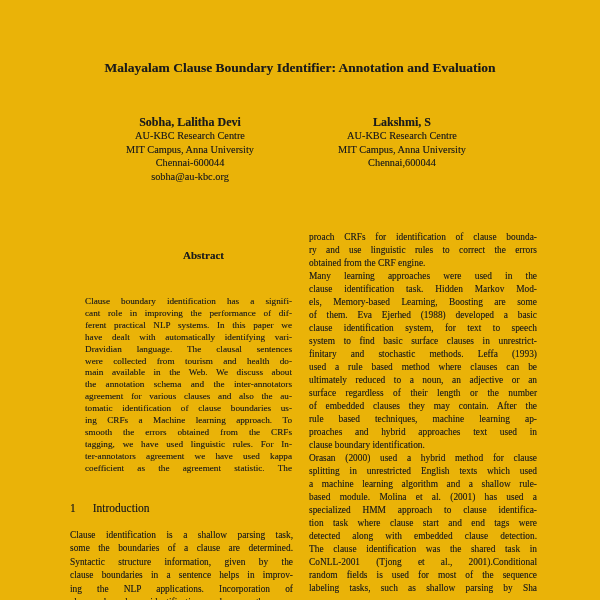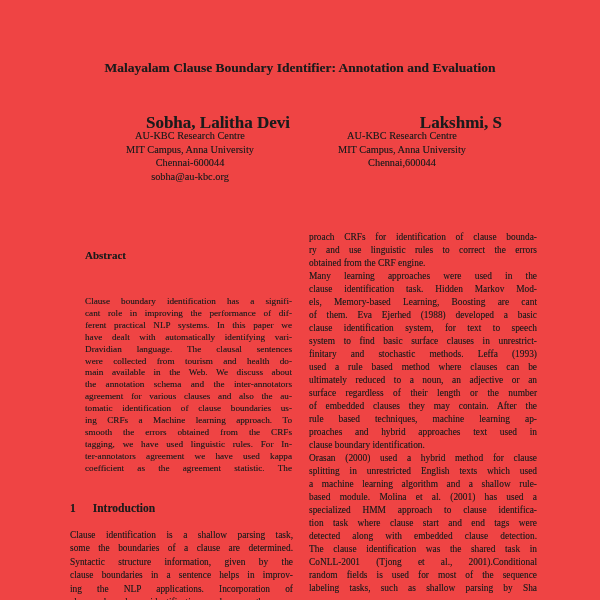--- a/index.html
+++ b/index.html
@@ -6,48 +6,48 @@
   body {
     width: 600px; height: 600px;
     background: #ffffff;
     overflow: hidden;
     position: relative;
     font-family: "Liberation Serif", serif;
     color: #1b1b1b;
   }
   .page {
     position: absolute; inset: 0;
-    background: #ef4444;
+    background: #eab308;
     text-shadow: 0 0 0.4px rgba(30,30,30,0.45);
   }
   .title {
     position: absolute; top: 60px; left: 0; width: 600px;
     margin: 0;
     text-align: center;
     font-size: 13.5px; font-weight: bold;
   }
   .author {
     position: absolute; top: 116px;
     text-align: center;
     font-size: 10.3px; line-height: 13.4px;
   }
   .author1 { left: 90px;  width: 200px; }
   .author2 { left: 302px; width: 200px; }
-  .author-name { font-weight: bold; font-size: 17px; text-align: right; }
+  .author-name { font-weight: bold; font-size: 12px; }
   .abs-heading {
-    position: absolute; top: 249px; left: 85px; width: 207px;
-    text-align: left; font-weight: bold; font-size: 11px;
+    position: absolute; top: 249px; left: 100px; width: 207px;
+    text-align: center; font-weight: bold; font-size: 11px;
   }
   .abs-text {
     position: absolute; top: 296px; left: 85px; width: 207px;
     font-size: 9.2px; line-height: 11.9px;
   }
   .sec-heading {
     position: absolute; top: 502px; left: 70px; width: 223px;
-    font-size: 11.5px; font-weight: bold;
+    font-size: 11.5px; font-weight: normal;
   }
   .sec-num { margin-right: 17px; }
   .intro-text {
     position: absolute; top: 529px; left: 70px; width: 223px;
     font-size: 9.4px; line-height: 13.4px;
   }
   .right-col {
     position: absolute; top: 231px; left: 309px; width: 228px;
     font-size: 9.4px; line-height: 13px;
   }
@@ -113,21 +113,21 @@
       <div class="tline">ing the NLP applications. Incorporation of</div>
       <div class="tline">clause boundary identification enhances the per-</div>
     </div>
 
   <div class="right-col">
       <div class="tline">proach CRFs for identification of clause bounda-</div>
       <div class="tline">ry and use linguistic rules to correct the errors</div>
       <div class="tline tend">obtained from the CRF engine.</div>
       <div class="tline">Many learning approaches were used in the</div>
       <div class="tline">clause identification task. Hidden Markov Mod-</div>
-      <div class="tline">els, Memory-based Learning, Boosting are cant</div>
+      <div class="tline">els, Memory-based Learning, Boosting are some</div>
       <div class="tline">of them. Eva Ejerhed (1988) developed a basic</div>
       <div class="tline">clause identification system, for text to speech</div>
       <div class="tline">system to find basic surface clauses in unrestrict-</div>
       <div class="tline">finitary and stochastic methods. Leffa (1993)</div>
       <div class="tline">used a rule based method where clauses can be</div>
       <div class="tline">ultimately reduced to a noun, an adjective or an</div>
       <div class="tline">surface regardless of their length or the number</div>
       <div class="tline">of embedded clauses they may contain. After the</div>
       <div class="tline">rule based techniques, machine learning ap-</div>
       <div class="tline">proaches and hybrid approaches text used in</div>

